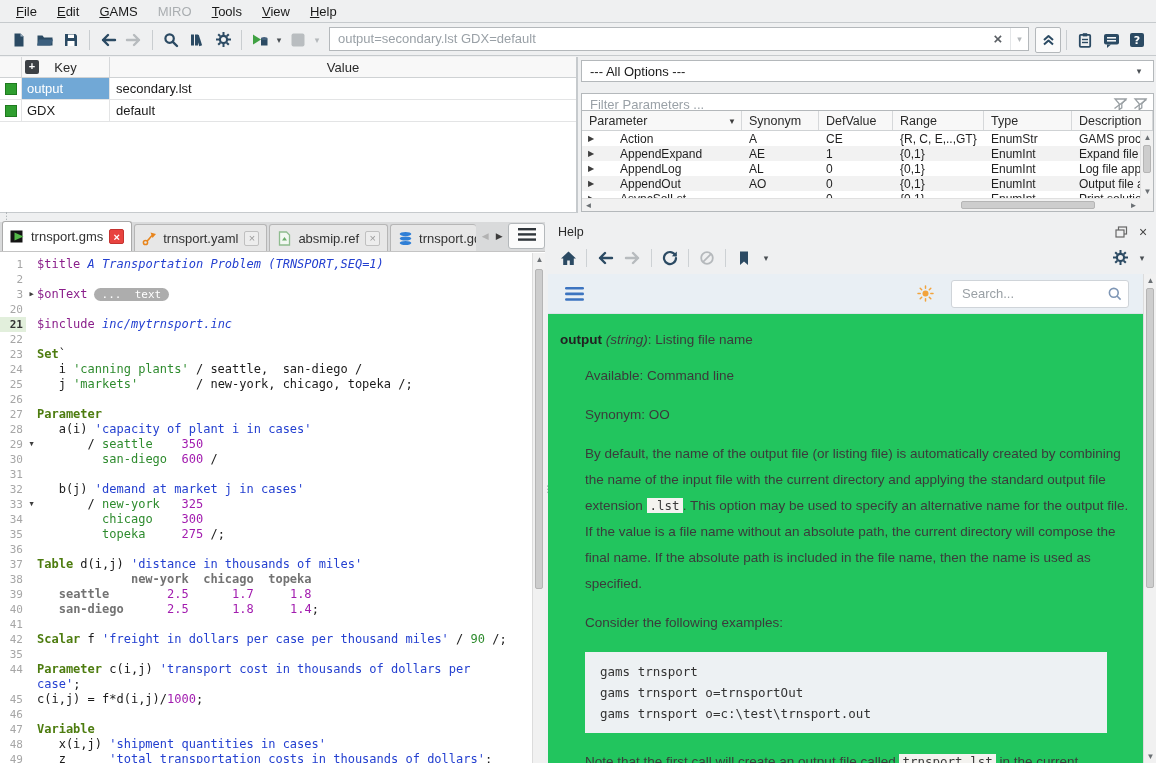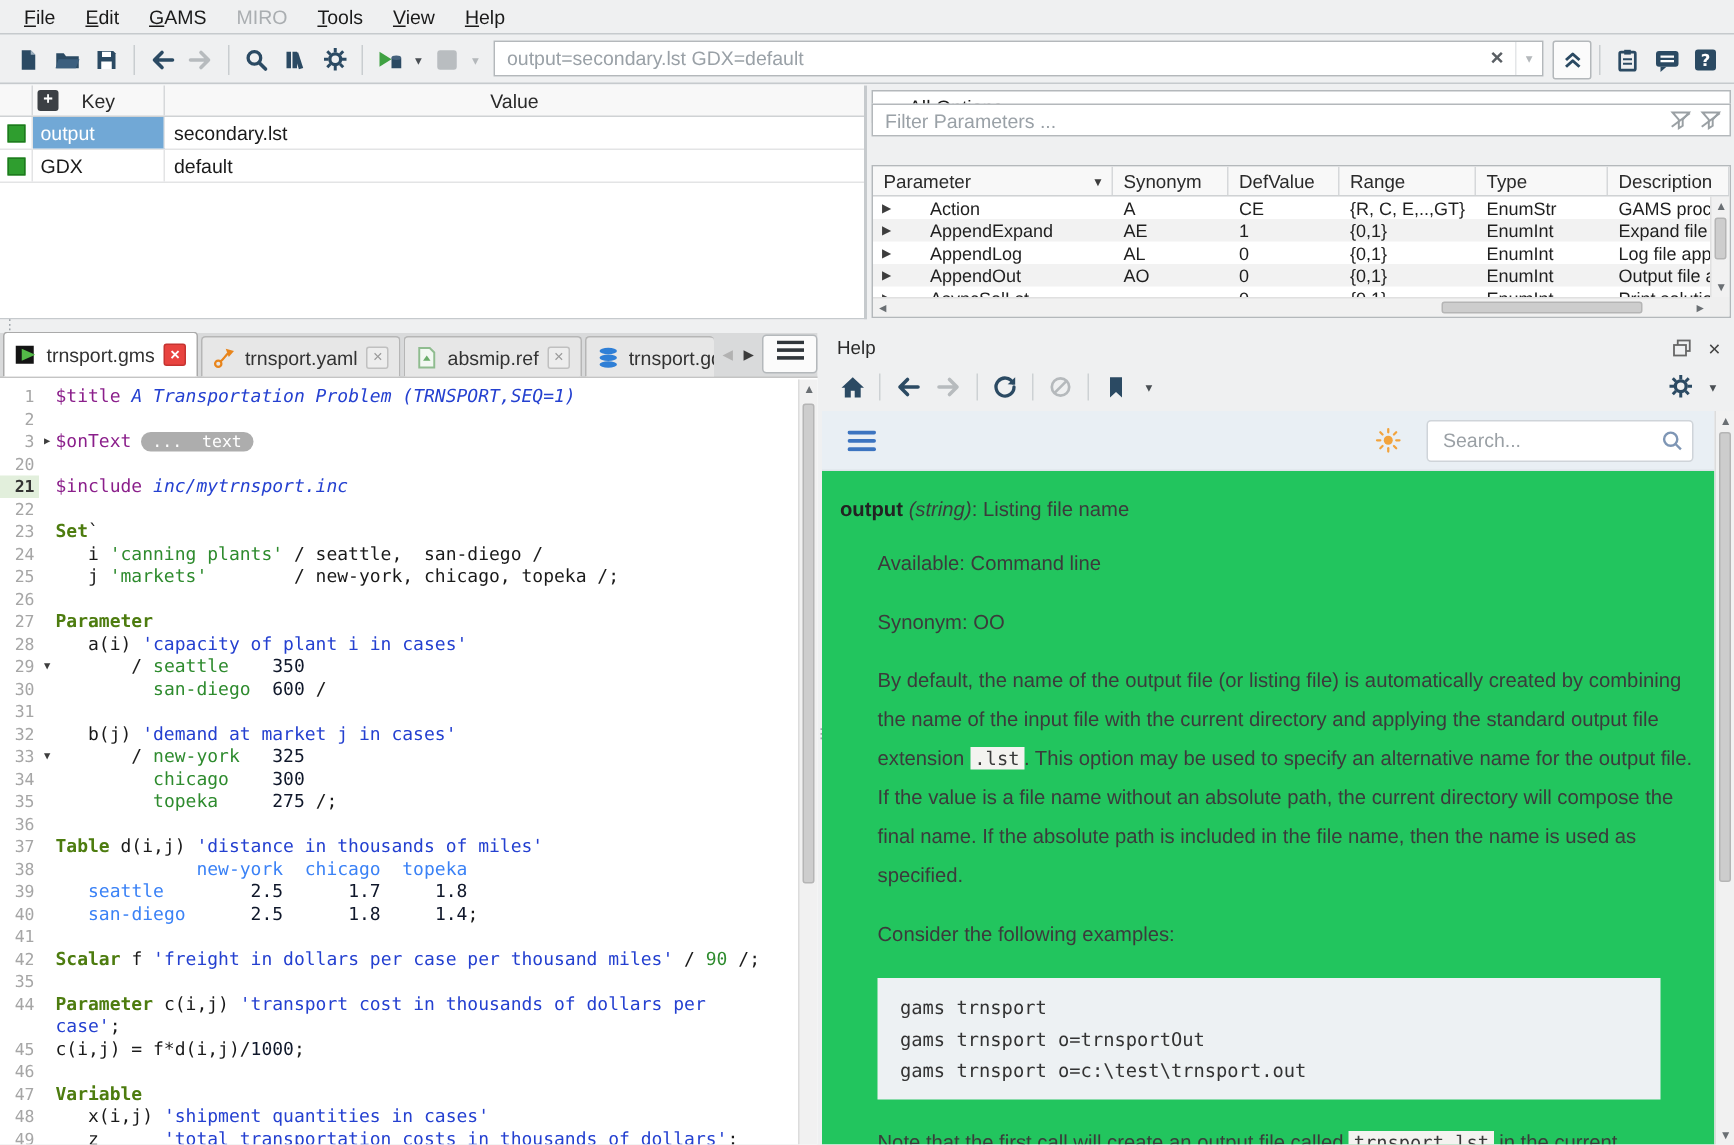--- a/index.html
+++ b/index.html
@@ -38,21 +38,21 @@
   .kv-ind { width:22px; display:flex; align-items:center; justify-content:center; border-right:1px solid #e3e4e5; }
   .kv-sq { width:12px; height:12px; background:#2f9e2f; border:1px solid #1f7a1f; }
   .kv-key { width:88px; display:flex; align-items:center; padding-left:5px; border-right:1px solid #e3e4e5; }
   .kv-key.sel { background:#71a8d6; color:#fff; }
   .kv-val { flex:1; display:flex; align-items:center; padding-left:6px; }
 
   
   #opt-panel { position:absolute; left:580px; top:57px; width:576px; height:156px; background:#eff0f1; font-size:13px; }
   .opt-combo { position:absolute; left:1px; top:3px; right:2px; height:22px; background:#fff; border:1px solid #b4b8bb; display:flex; align-items:center; padding:0 8px; }
   .opt-combo .lbl { flex:1; color:#1a1a1a; }
-  .opt-filter { position:absolute; left:1px; top:12px; right:2px; height:22px; background:#fff; border:1px solid #b4b8bb; display:flex; align-items:center; }
+  .opt-filter { position:absolute; left:1px; top:36px; right:2px; height:22px; background:#fff; border:1px solid #b4b8bb; display:flex; align-items:center; }
   .opt-filter input { flex:1; border:none; outline:none; padding:0 8px; font-size:13px; color:#444; background:transparent; font-family:"Liberation Sans",sans-serif; }
   .opt-filter input::placeholder { color:#9aa1a7; }
   .filter-ico { width:20px; display:flex; align-items:center; justify-content:center; }
   #ptable { position:absolute; left:1px; top:53px; right:2px; bottom:1px; background:#fff; border:1px solid #b4b8bb; overflow:hidden; }
   .pt-header { display:flex; height:20px; background:#f8f8f8; border-bottom:1px solid #cfd2d4; font-size:12.5px; color:#2a2a2a; position:relative; z-index:2; }
   .pt-hcell { border-right:1px solid #d6d8da; display:flex; align-items:center; padding-left:7px; position:relative; overflow:hidden; white-space:nowrap; }
   .pt-body { position:absolute; left:0; top:20px; right:13px; bottom:13px; overflow:hidden; }
   .pt-row { display:flex; height:15px; font-size:12px; color:#1f1f1f; align-items:center; }
   .pt-row.alt { background:#f2f2f2; }
   .pt-cell { overflow:hidden; white-space:nowrap; flex:0 0 auto; }
@@ -98,22 +98,22 @@
   .ln { width:26px; text-align:right; padding-right:3px; color:#a6a6a6; font-size:11px; flex:0 0 auto; }
   .ln.cur { background:#e2efdc; color:#333; font-weight:bold; }
   .fold { width:11px; font-size:7px; color:#3d3d3d; text-align:center; flex:0 0 auto; }
   .code { white-space:pre; }
   .s-dir { color:#8b1f8b; }
   .s-title { color:#2440d0; font-style:italic; }
   .s-kw { color:#4d7c0f; font-weight:bold; }
   .s-gstr { color:#2e8b2e; }
   .s-bstr { color:#2440d0; }
   .s-gel { color:#2e8b2e; }
-  .s-gelb { color:#3b82f6; font-weight:normal; }
-  .s-num { color:#0f172a; }
+  .s-gelb { color:#737373; font-weight:bold; }
+  .s-num { color:#a21caf; }
   .s-gnum { color:#2e8b2e; }
   .fold-pill { display:inline-block; background:#adadad; color:#fff; border-radius:8px; padding:0 8px; margin-left:6px; font-size:11px; line-height:13px; }
   #ed-vscroll { position:absolute; right:0; top:31px; bottom:0; width:13px; border-left:1px solid #dcdcdc; }
 
   
   #help { position:absolute; left:548px; top:222px; width:608px; height:541px; background:#eff0f1; }
   #help-titlebar { height:20px; display:flex; align-items:center; padding:0 6px 0 10px; font-size:12.5px; color:#2a2a2a; }
   .tb-ctrl { margin-left:8px; display:flex; align-items:center; justify-content:center; width:14px; height:14px; color:#444; }
   #help-toolbar { height:31px; display:flex; align-items:center; gap:4px; padding:0 8px; }
   .hbtn { width:24px; height:24px; display:flex; align-items:center; justify-content:center; }

